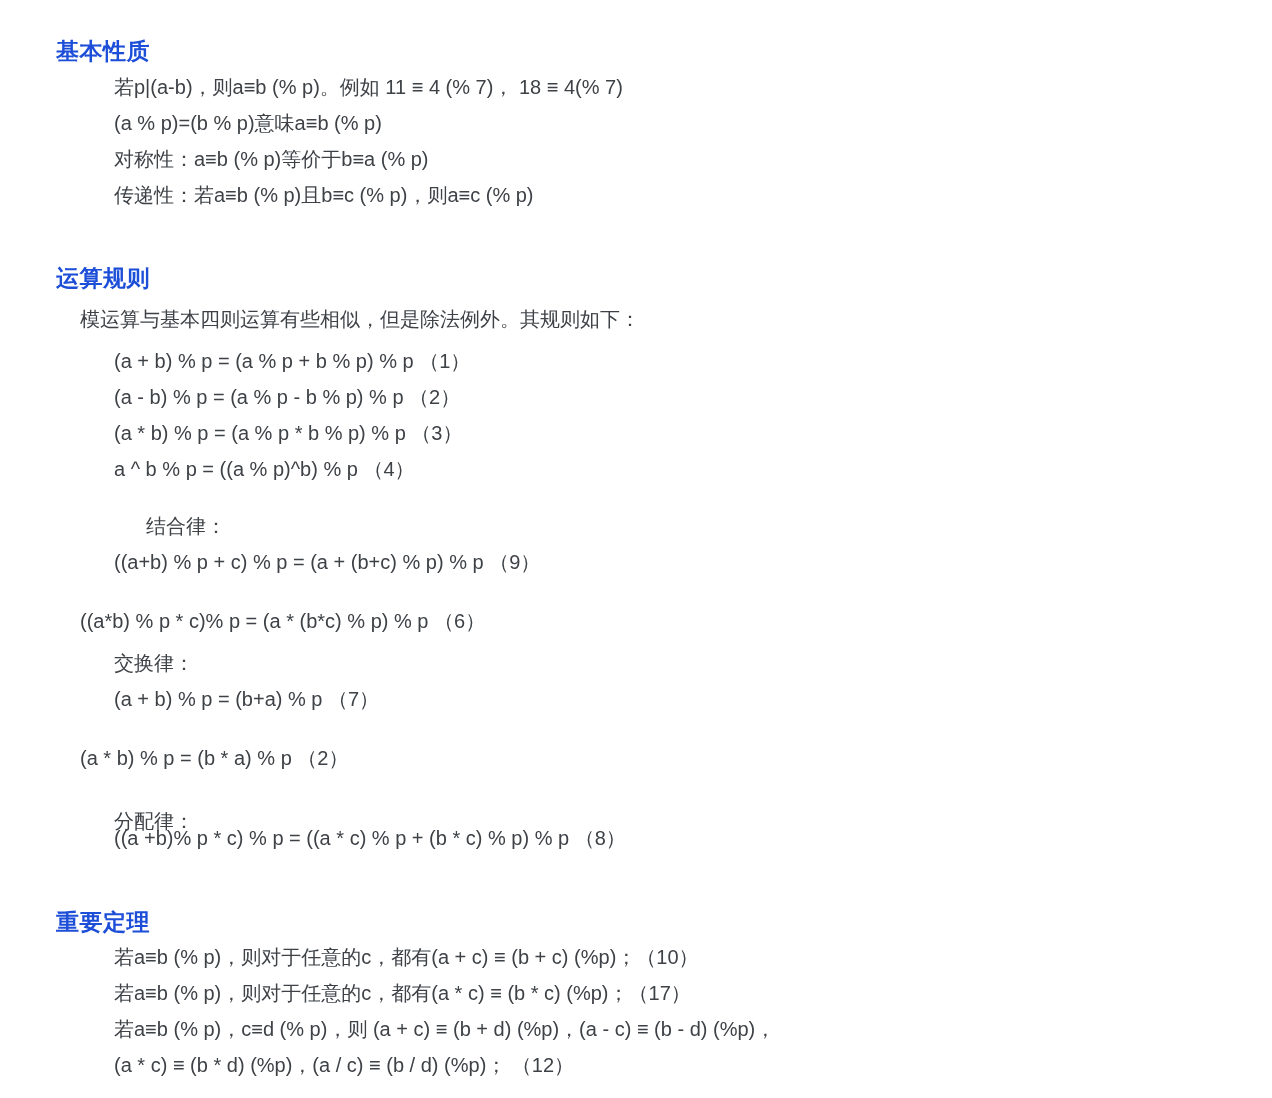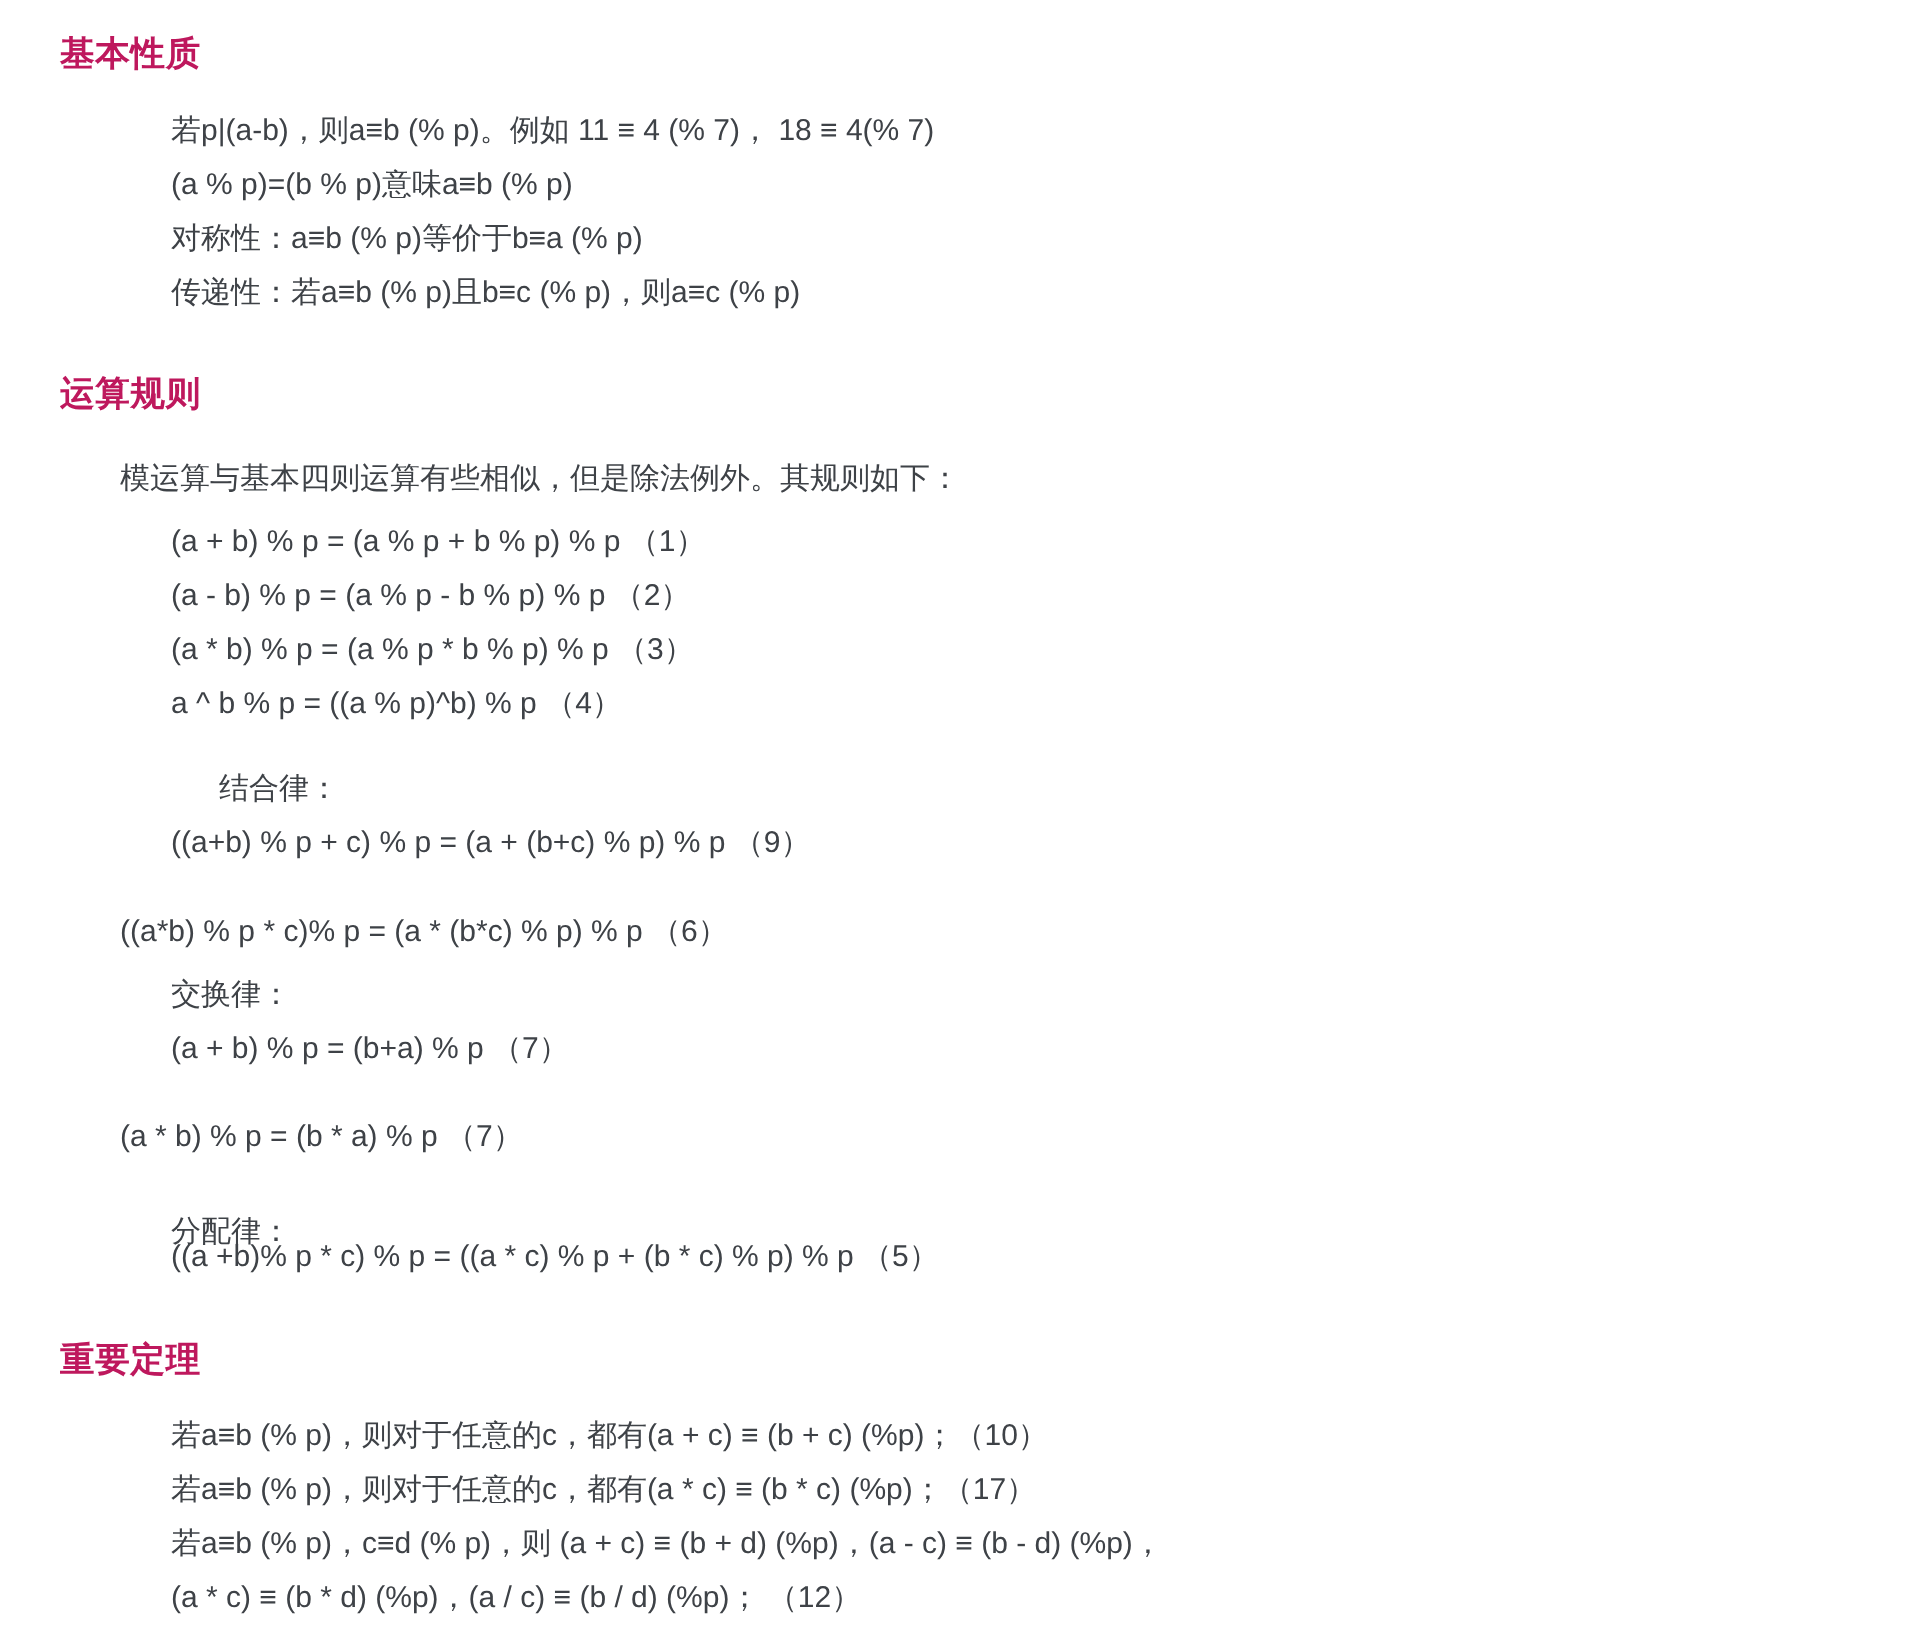--- a/index.html
+++ b/index.html
@@ -16,22 +16,22 @@
   }
   .page {
     position: relative;
     width: 1272px;
     padding: 0;
     box-sizing: border-box;
   }
   h2.section-title {
     font-size: 23px;
     font-weight: bold;
-    color: #be185d;
-    margin: 0;
+    color: #1d4ed8;
+    margin: 16px;
     padding: 0;
     letter-spacing: 0.5px;
     font-family: "Liberation Sans", "DejaVu Sans", sans-serif;
   }
   .sec-basic-title { position: absolute; left: 40px; top: 20px; }
   .sec-rules-title { position: absolute; left: 40px; top: 247px; }
   .sec-theorem-title { position: absolute; left: 40px; top: 891px; }
 
   .line {
     position: absolute;
@@ -65,24 +65,24 @@
   <div class="line indent-1" style="top:384px;">(a - b) % p = (a % p - b % p) % p （2）</div>
   <div class="line indent-1" style="top:420px;">(a * b) % p = (a % p * b % p) % p （3）</div>
   <div class="line indent-1" style="top:456px;">a ^ b % p = ((a % p)^b) % p （4）</div>
 
   <div class="line indent-1" style="top:513px;margin-left:32px;">结合律：</div>
   <div class="line indent-1" style="top:549px;">((a+b) % p + c) % p = (a + (b+c) % p) % p （9）</div>
   <div class="line indent-0" style="top:608px;">((a*b) % p * c)% p = (a * (b*c) % p) % p （6）</div>
 
   <div class="line indent-1" style="top:650px;">交换律：</div>
   <div class="line indent-1" style="top:686px;">(a + b) % p = (b+a) % p （7）</div>
-  <div class="line indent-0" style="top:745px;">(a * b) % p = (b * a) % p （7）</div>
+  <div class="line indent-0" style="top:745px;">(a * b) % p = (b * a) % p （2）</div>
 
   <div class="line indent-1" style="top:808px;">分配律：</div>
-  <div class="line indent-1" style="top:825px;">((a +b)% p * c) % p = ((a * c) % p + (b * c) % p) % p （5）</div>
+  <div class="line indent-1" style="top:825px;">((a +b)% p * c) % p = ((a * c) % p + (b * c) % p) % p （8）</div>
 
   <h2 class="section-title sec-theorem-title">重要定理</h2>
 
   <div class="line indent-1" style="top:944px;">若a≡b (% p)，则对于任意的c，都有(a + c) ≡ (b + c) (%p)；（10）</div>
   <div class="line indent-1" style="top:980px;">若a≡b (% p)，则对于任意的c，都有(a * c) ≡ (b * c) (%p)；（17）</div>
   <div class="line indent-1" style="top:1016px;">若a≡b (% p)，c≡d (% p)，则 (a + c) ≡ (b + d) (%p)，(a - c) ≡ (b - d) (%p)，</div>
   <div class="line indent-1" style="top:1052px;">(a * c) ≡ (b * d) (%p)，(a / c) ≡ (b / d) (%p)； （12）</div>
 
 </div>
 

